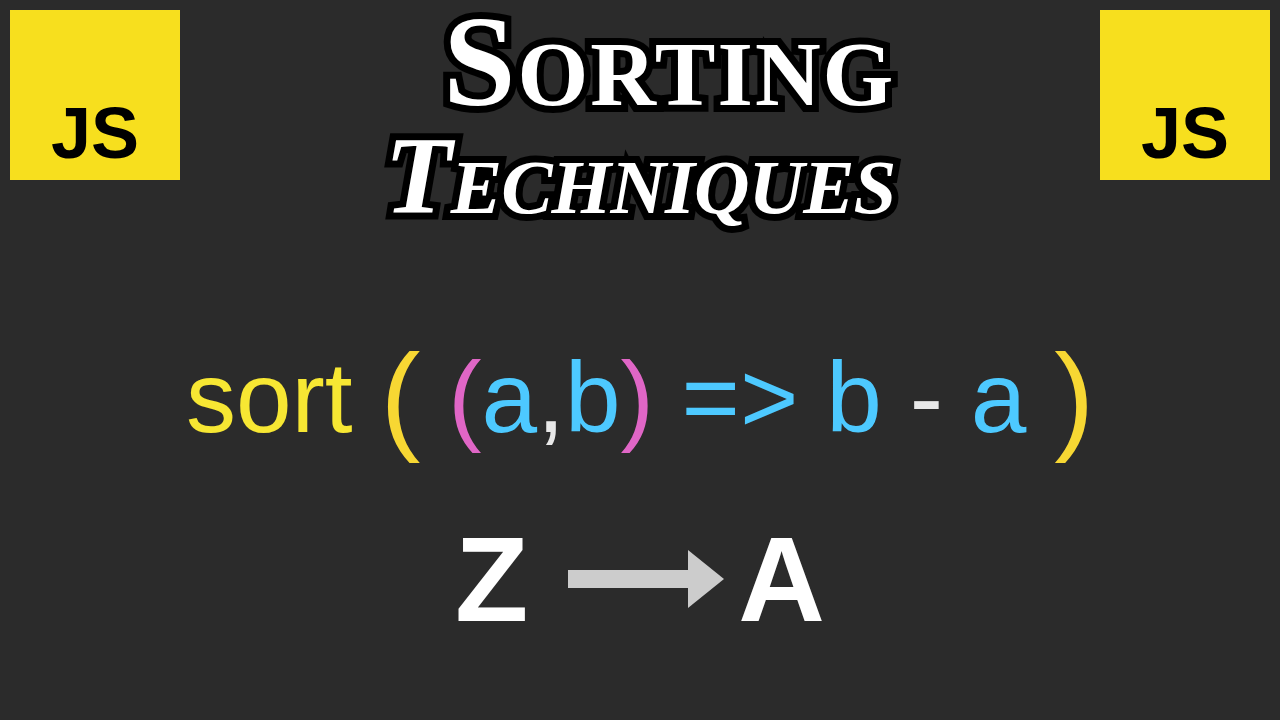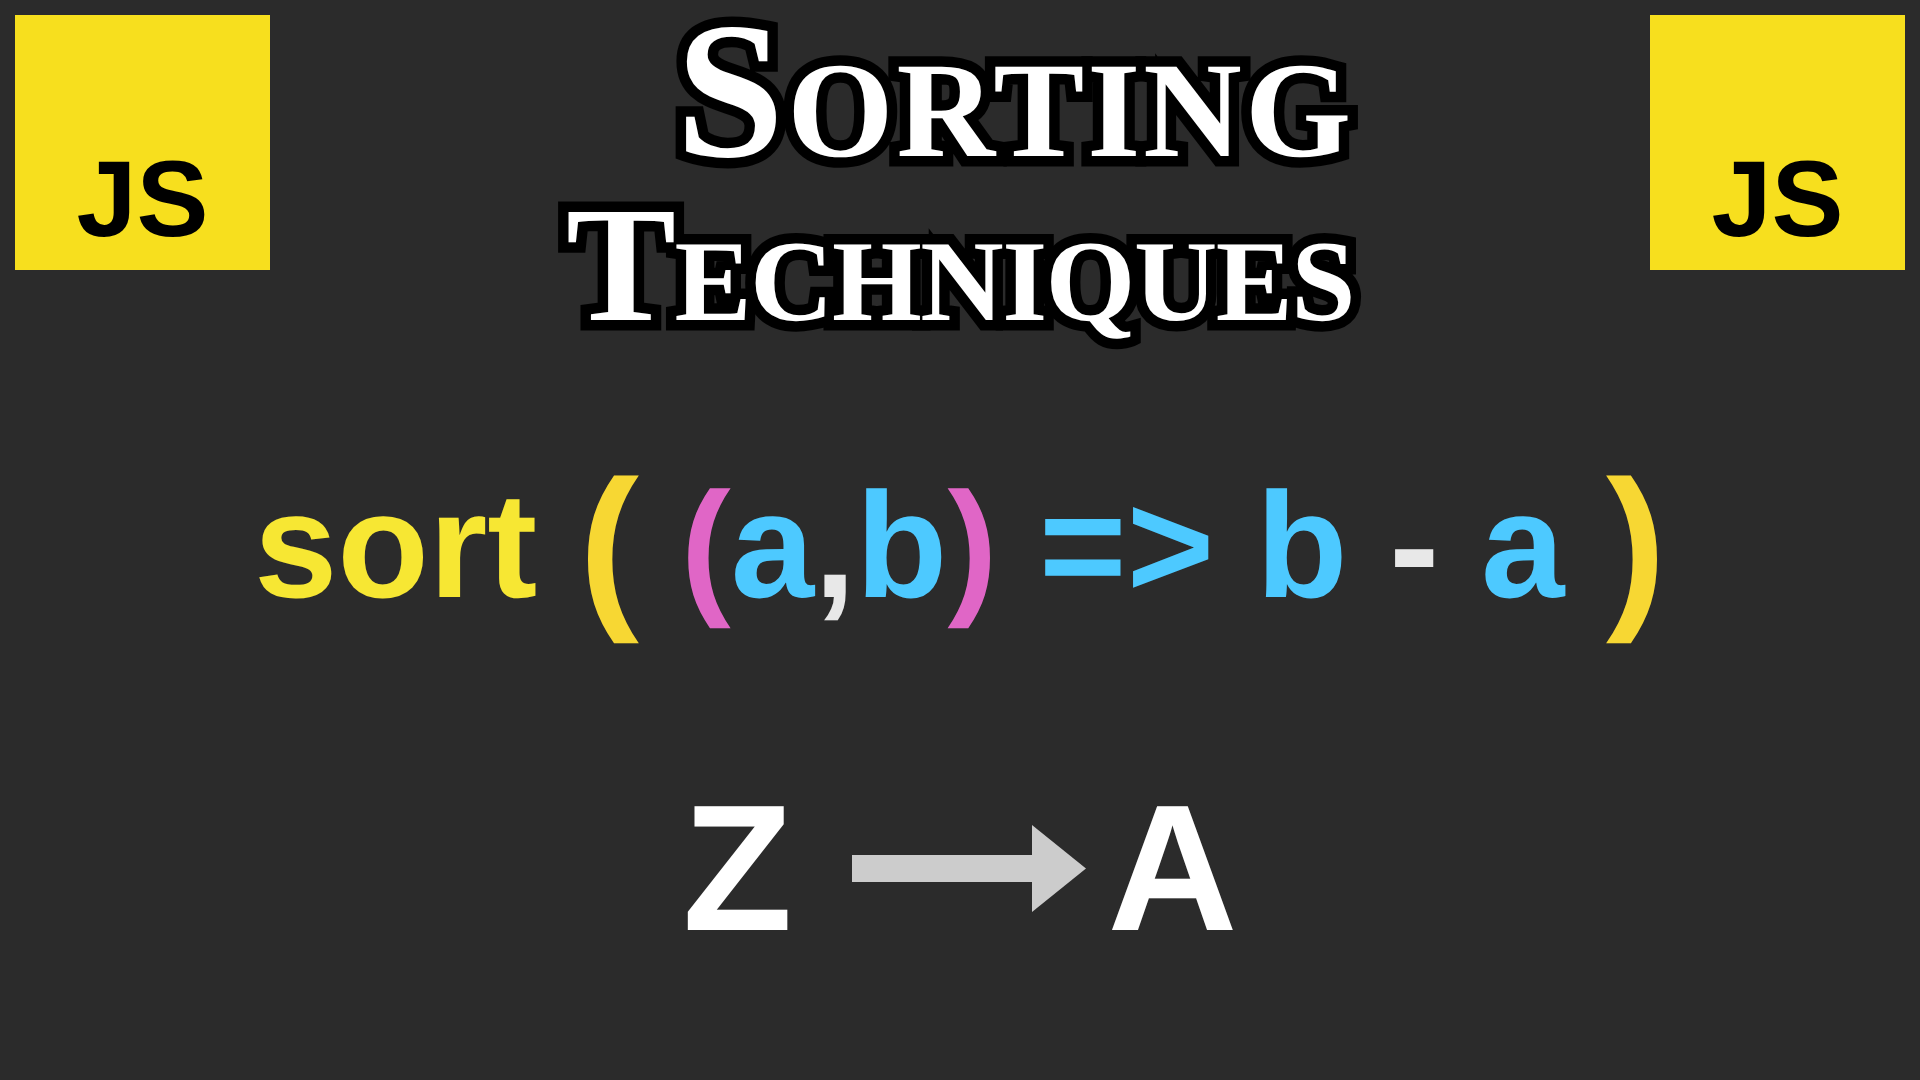--- a/index.html
+++ b/index.html
@@ -63,31 +63,32 @@
     }
     
     .title-line.line1 {
       font-size: 130px;
       text-align: right;
     }
     
     .title-line.line2 {
       font-size: 110px;
       letter-spacing: -1px;
+      font-style: italic;
     }
     
     .code-line {
       position: absolute;
-      top: 294px;
+      top: 327px;
       left: 0;
       width: 100%;
       text-align: center;
       font-family: 'Comic Sans MS', cursive, sans-serif;
       font-size: 100px;
-      font-weight: bold;
+      font-weight: normal;
       white-space: nowrap;
     }
     
     .tok-sort { color: #f7e733; }
     .tok-paren-outer { color: #f7d733; font-size: 120px; vertical-align: -6px; }
     .tok-paren-inner { color: #e066c6; }
     .tok-var { color: #4dc9ff; }
     .tok-comma { color: #e8e8e8; }
     .tok-arrow { color: #4dc9ff; }
     .tok-minus { color: #e8e8e8; }

